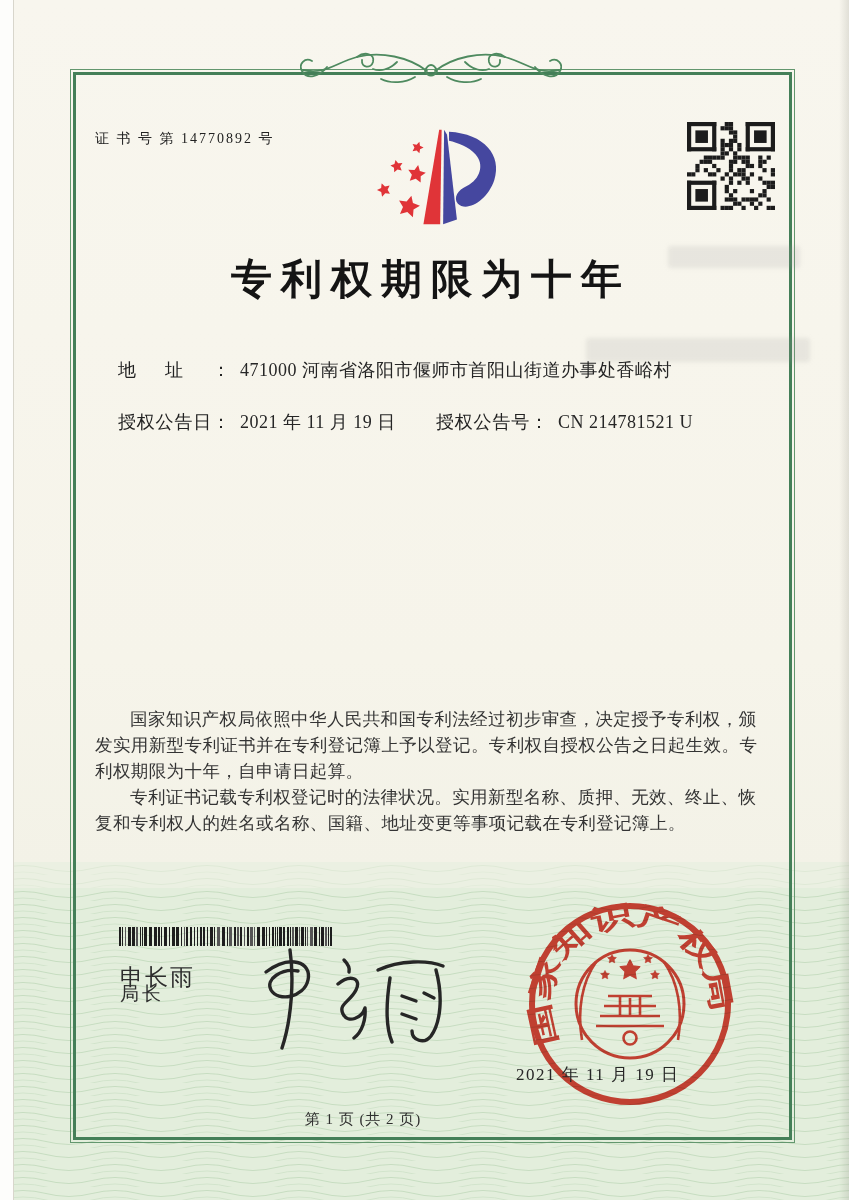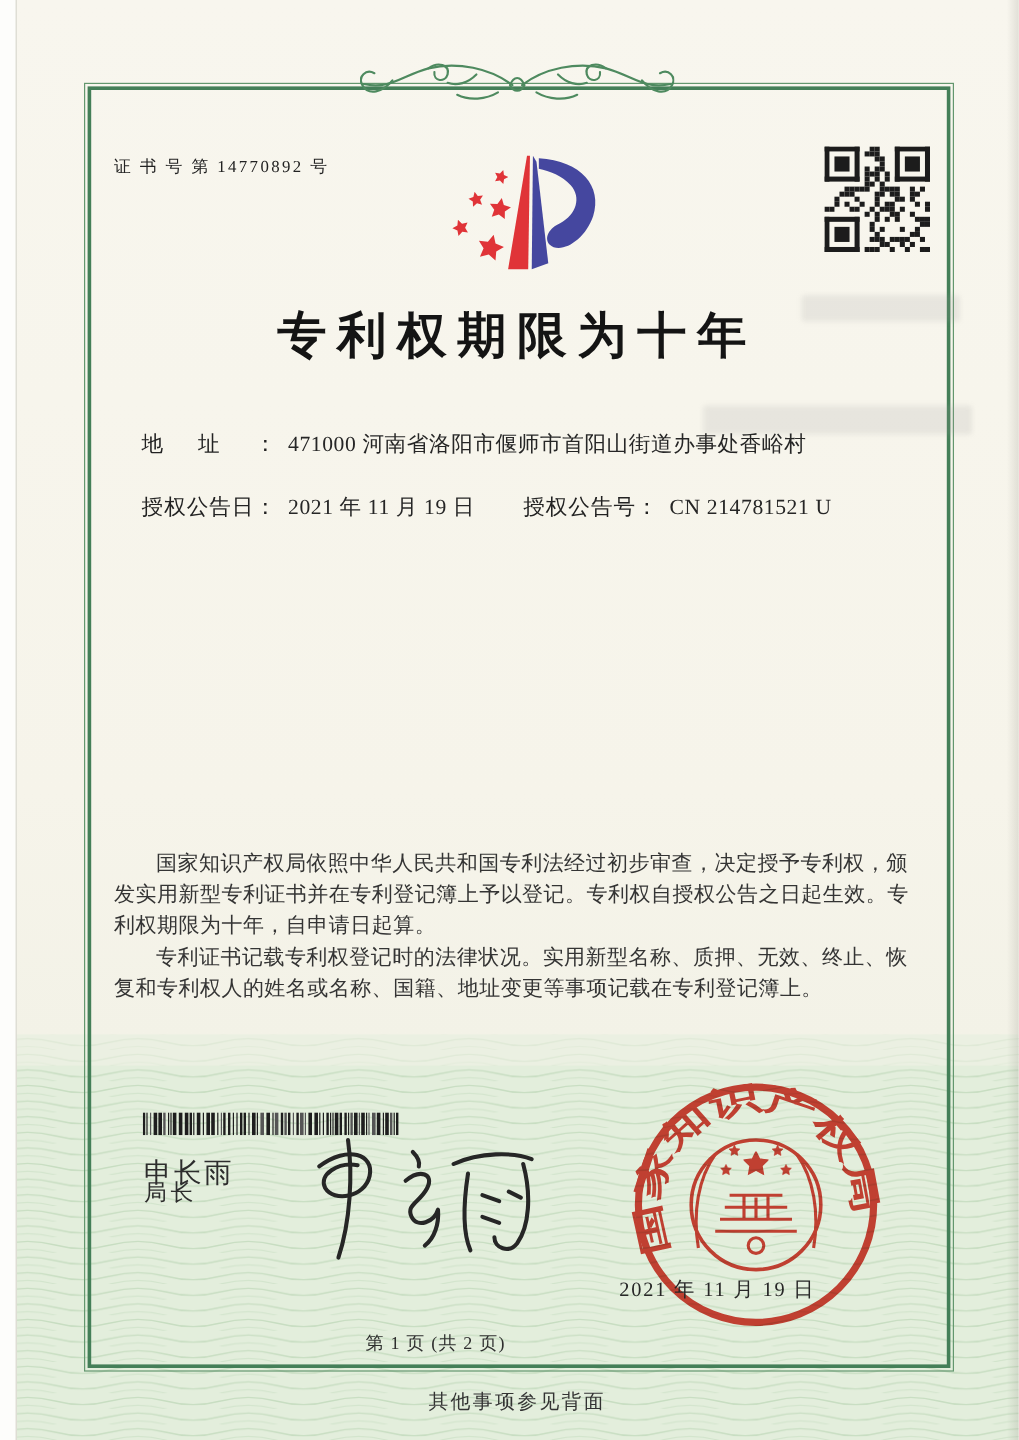--- a/index.html
+++ b/index.html
@@ -358,17 +358,16 @@
         <circle cx="106" cy="140" r="6.5"></circle>
         <path d="M58,142 C53,112 58,84 72,64"></path>
         <path d="M154,142 C159,112 154,84 140,64"></path>
       </g>
     </g>
   </svg>
 
   <div id="seal-date" class="abs">2021 年 11 月 19 日</div>
 
   <div id="page-no" class="abs">第 1 页 (共 2 页)</div>
-  <div id="back-note" class="abs">其他事项参见背面</div>
 
   <div id="scan-left" class="abs"></div>
   <div id="scan-right" class="abs"></div>
 </div>
 
 </body></html>

